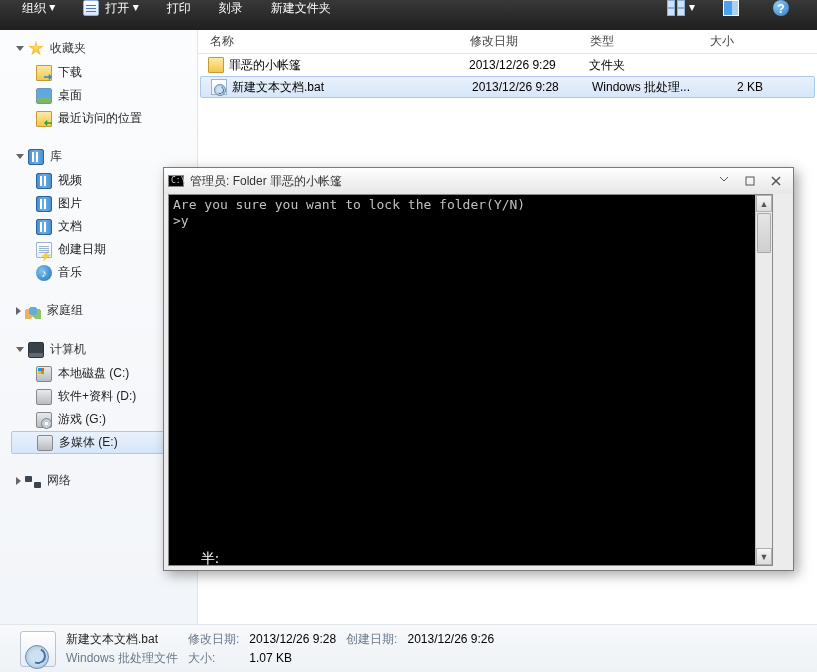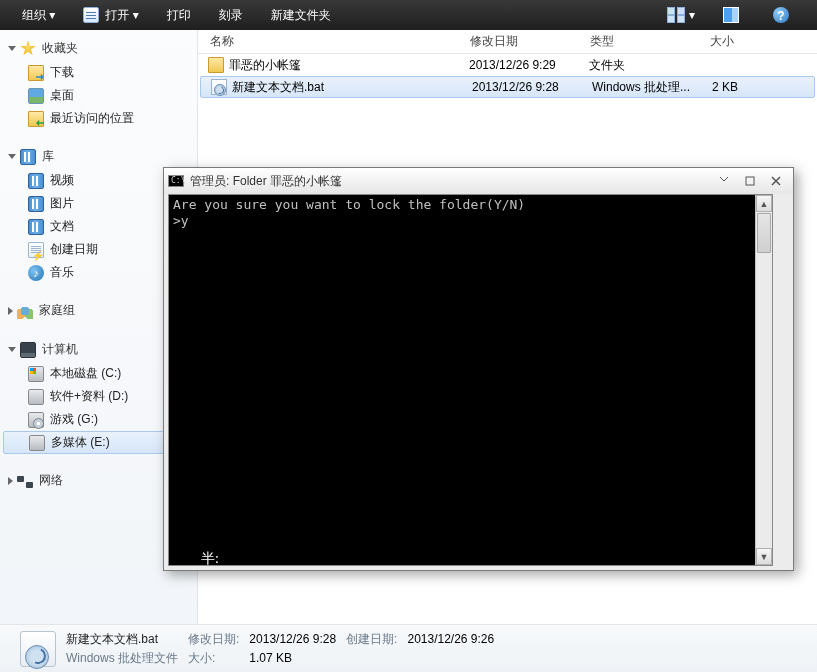--- a/index.html
+++ b/index.html
@@ -1,31 +1,31 @@
 <!DOCTYPE html>
 <html><head>
 <meta charset="utf-8">
 <style>
 *{box-sizing:border-box;margin:0;padding:0;font-family:"Microsoft YaHei","Segoe UI",Tahoma,sans-serif;font-size:12px}
 body{width:817px;height:672px;background:#fff;overflow:hidden;position:relative}
 .toolbar{height:30px;background:linear-gradient(to bottom,#383838,#1f1f1f);display:flex;align-items:center;padding:0 8px;color:#fff}
-.toolbar .tb-item{padding:0 14px;display:flex;align-items:center;height:100%;cursor:default}
+.toolbar .tb-item{padding:0 14px;display:flex;align-items:flex-start;height:100%;cursor:default}
 .toolbar .spacer{flex:1}
 .toolbar .ic{width:16px;height:16px;display:inline-block;margin-right:6px}
 .ic-open{background:linear-gradient(#fff,#d8e8ff);border:1px solid #8fb0d8;border-radius:2px;position:relative}
 .ic-open::after{content:"";position:absolute;left:2px;top:4px;width:10px;height:1px;background:#5078b0;box-shadow:0 3px 0 #5078b0,0 6px 0 #5078b0}
 .ic-views{width:24px;height:16px;position:relative}
 .ic-views::before,.ic-views::after{content:"";position:absolute;background:#cde1f7;border:1px solid #8fb0d8}
 .ic-views::before{width:6px;height:6px;left:0;top:0}
 .ic-views::after{width:6px;height:6px;left:10px;top:0;box-shadow:0 8px 0 -1px #cde1f7,0 8px 0 0 #8fb0d8,-10px 8px 0 -1px #cde1f7,-10px 8px 0 0 #8fb0d8}
 .ic-panel{background:#4ea0ec;border:1px solid #fff;width:18px;height:14px;position:relative}
 .ic-panel::after{content:"";position:absolute;right:0;top:0;width:6px;height:100%;background:#a9d2f5}
 .ic-help{width:18px;height:18px;border-radius:50%;background:radial-gradient(circle at 30% 30%,#8fcbf5,#2e7acb);color:#fff;text-align:center;line-height:18px;font-weight:bold}
 .main{display:flex;height:594px;background:#fff}
-.sidebar{width:198px;background:linear-gradient(to bottom,#fbfcfd,#f2f5f9);border-right:1px solid #e0e5ea;padding:6px 0;overflow:hidden}
+.sidebar{width:198px;background:linear-gradient(to bottom,#fbfcfd,#f2f5f9);border-right:1px solid #e0e5ea;padding:6px 8px;overflow:hidden}
 .sb-header{display:flex;align-items:center;padding:4px 8px;color:#333}
 .sb-header .tri{width:0;height:0;border-left:4px solid transparent;border-right:4px solid transparent;border-top:5px solid #666;margin-right:4px}
 .sb-header .tri.closed{border-left:5px solid #666;border-top:4px solid transparent;border-bottom:4px solid transparent;border-right:0}
 .sb-item{display:flex;align-items:flex-end;padding:3px 8px 3px 28px;color:#222}
 .sb-item.selected{background:linear-gradient(to bottom,#e9f1fb,#d6e6f9);border:1px solid #a9c9ee;border-radius:2px;margin:0 3px;padding:2px 5px 2px 25px}
 .sb-ic{width:16px;height:16px;margin-right:6px;display:inline-block;flex-shrink:0}
 .ic-star{background:radial-gradient(circle at 50% 40%,#ffd96b,#eab308 70%);clip-path:polygon(50% 0%,61% 35%,98% 35%,68% 57%,79% 91%,50% 70%,21% 91%,32% 57%,2% 35%,39% 35%)}
 .ic-folder{background:linear-gradient(to bottom,#ffe9a5,#f0c752);border:1px solid #c99a2e;border-radius:1px;position:relative}
 .ic-folder.blue-arrow::after{content:"";position:absolute;right:-1px;bottom:-1px;width:8px;height:8px;background:#2e88c9;clip-path:polygon(0 40%,60% 40%,60% 10%,100% 50%,60% 90%,60% 60%,0 60%)}
 .ic-folder.green-arrow::after{content:"";position:absolute;right:-1px;bottom:-1px;width:8px;height:8px;background:#2ea043;clip-path:polygon(100% 40%,40% 40%,40% 10%,0 50%,40% 90%,40% 60%,100% 60%)}
@@ -196,21 +196,21 @@
       <span class="cell" style="width:240px">罪恶的小帐篷</span>
       <span class="cell" style="width:120px">2013/12/26 9:29</span>
       <span class="cell" style="width:120px">文件夹</span>
       <span class="cell" style="width:80px;text-align:right"></span>
     </div>
     <div class="row selected">
       <span class="sb-ic ic-bat"></span>
       <span class="cell" style="width:240px">新建文本文档.bat</span>
       <span class="cell" style="width:120px">2013/12/26 9:28</span>
       <span class="cell" style="width:120px">Windows 批处理...</span>
-      <span class="cell" style="width:78px;text-align:left">2 KB</span>
+      <span class="cell" style="width:78px;text-align:center">2 KB</span>
     </div>
   </div>
 </div>
 
 <div class="details">
   <div class="big-ic"></div>
   <div class="info">
     <span class="fname">新建文本文档.bat</span>
     <span class="k">修改日期:</span>
     <span>2013/12/26 9:28</span>

